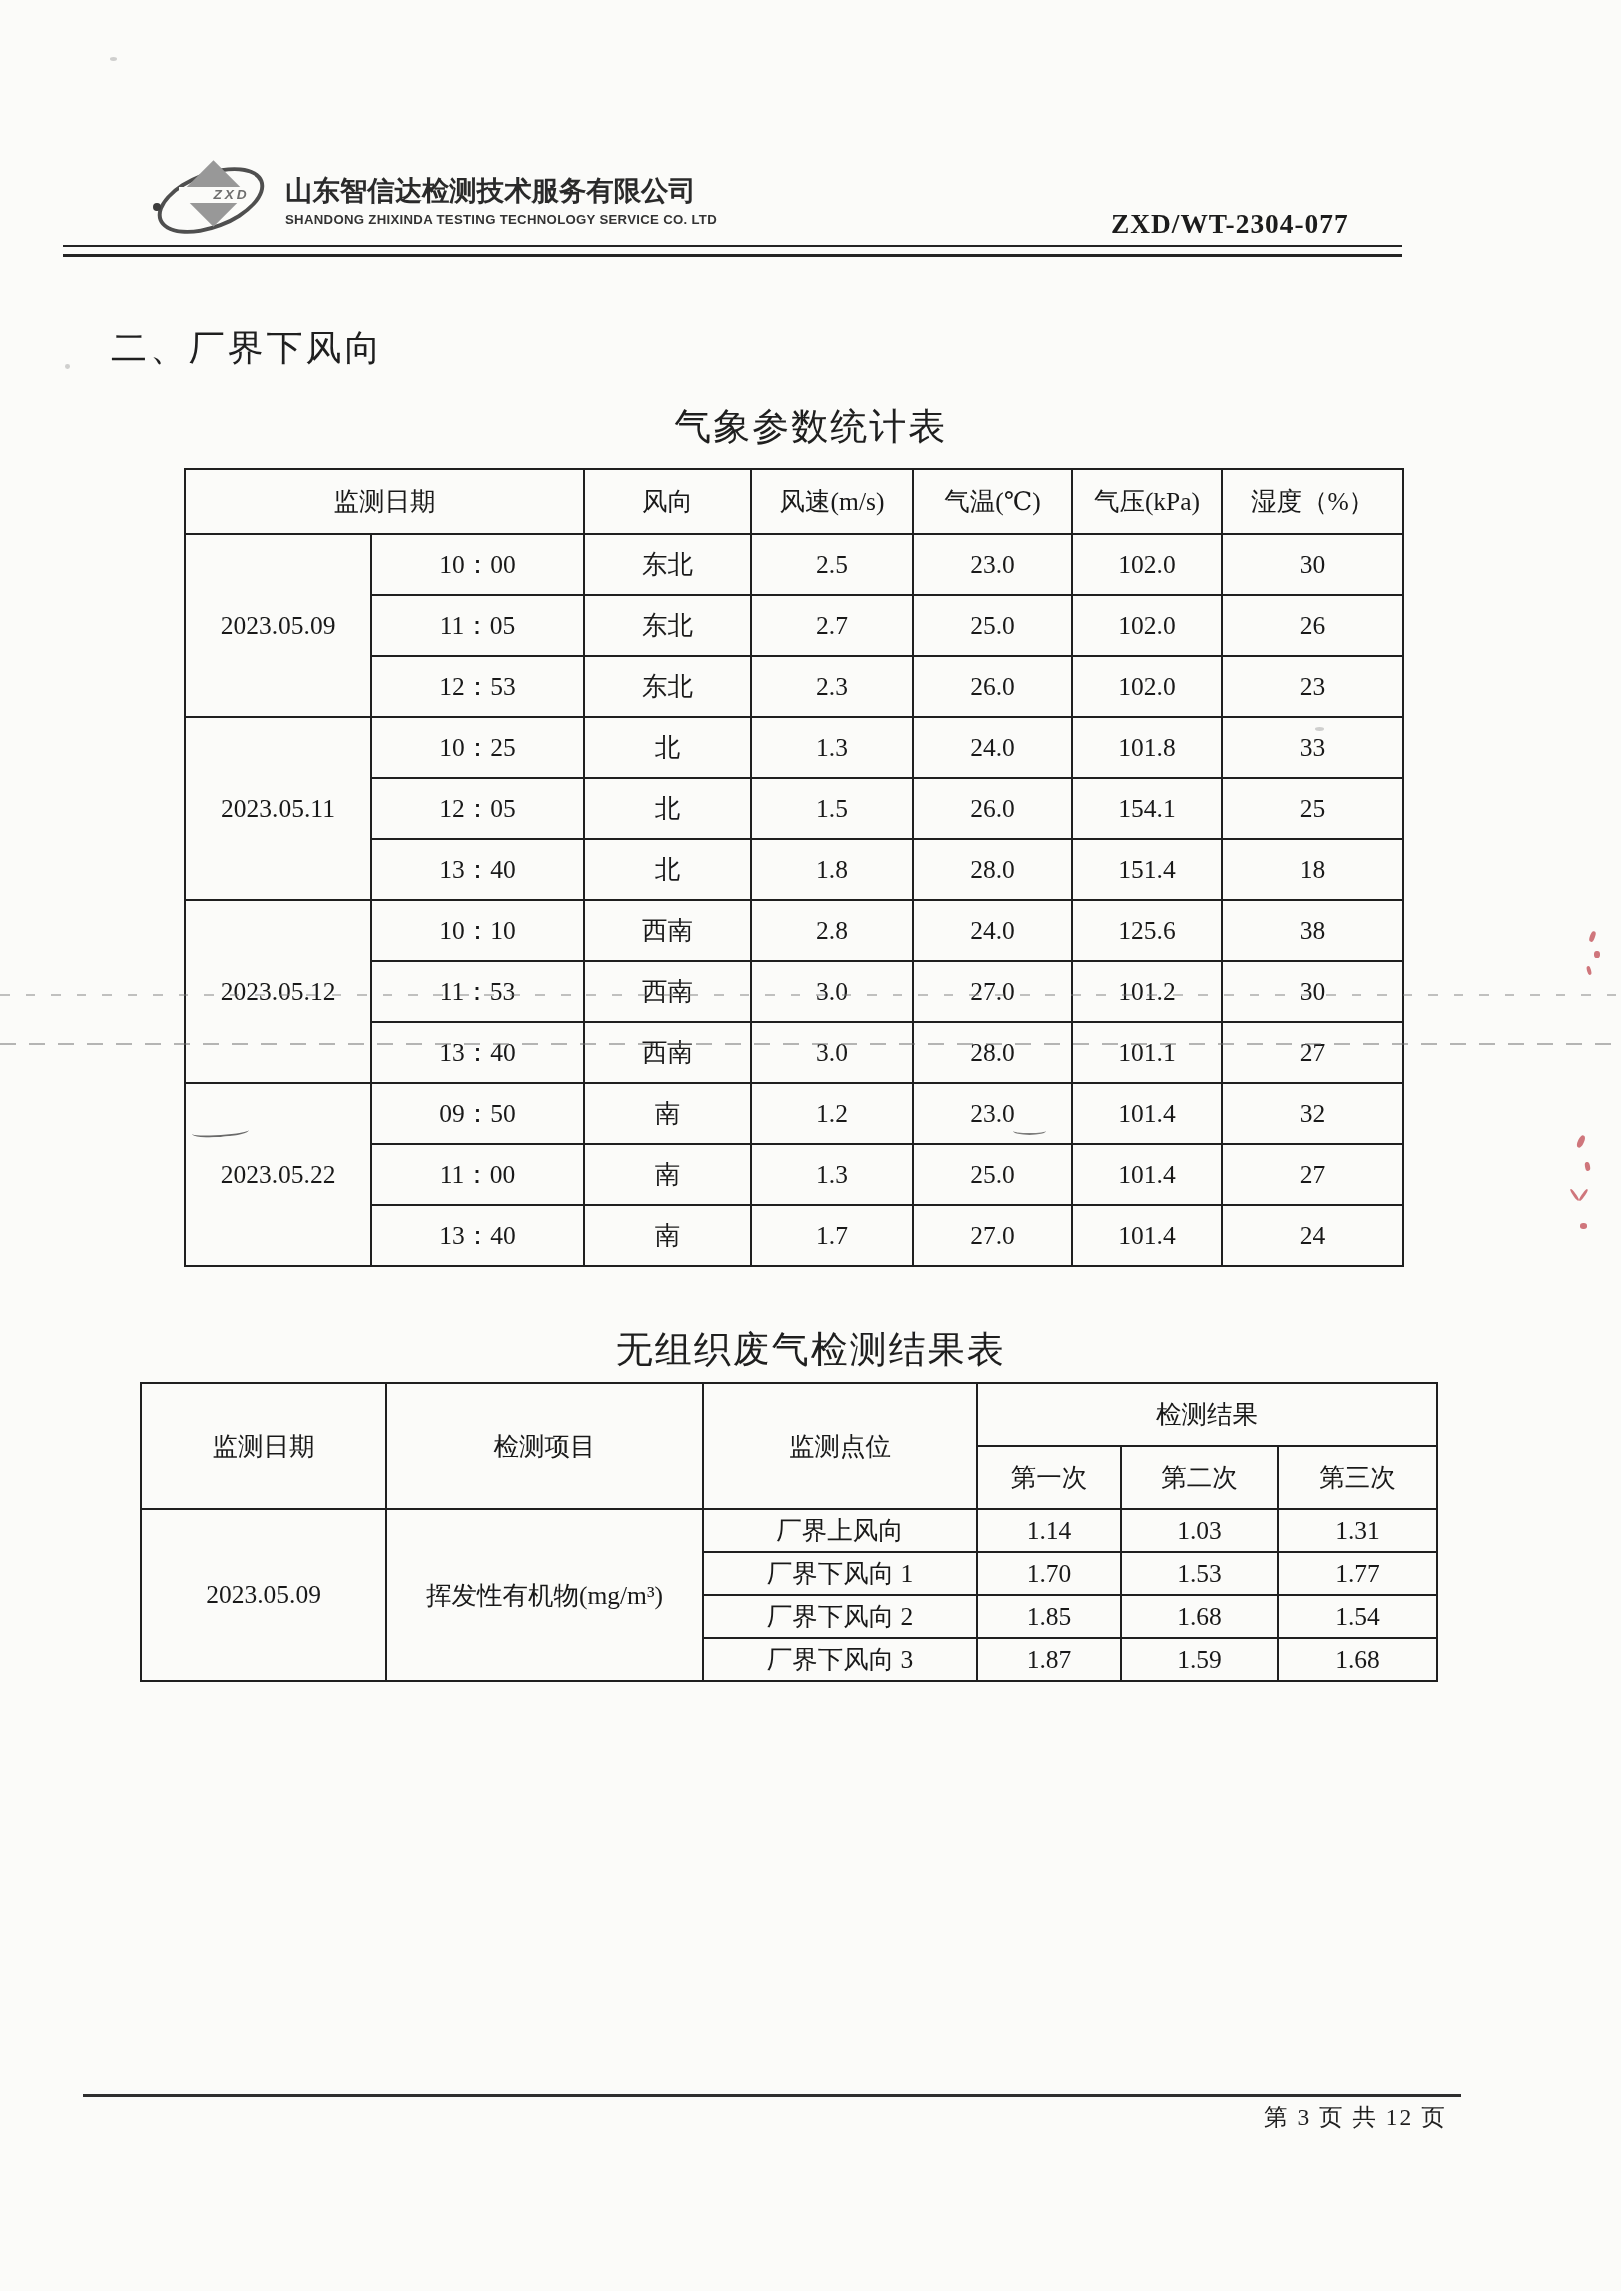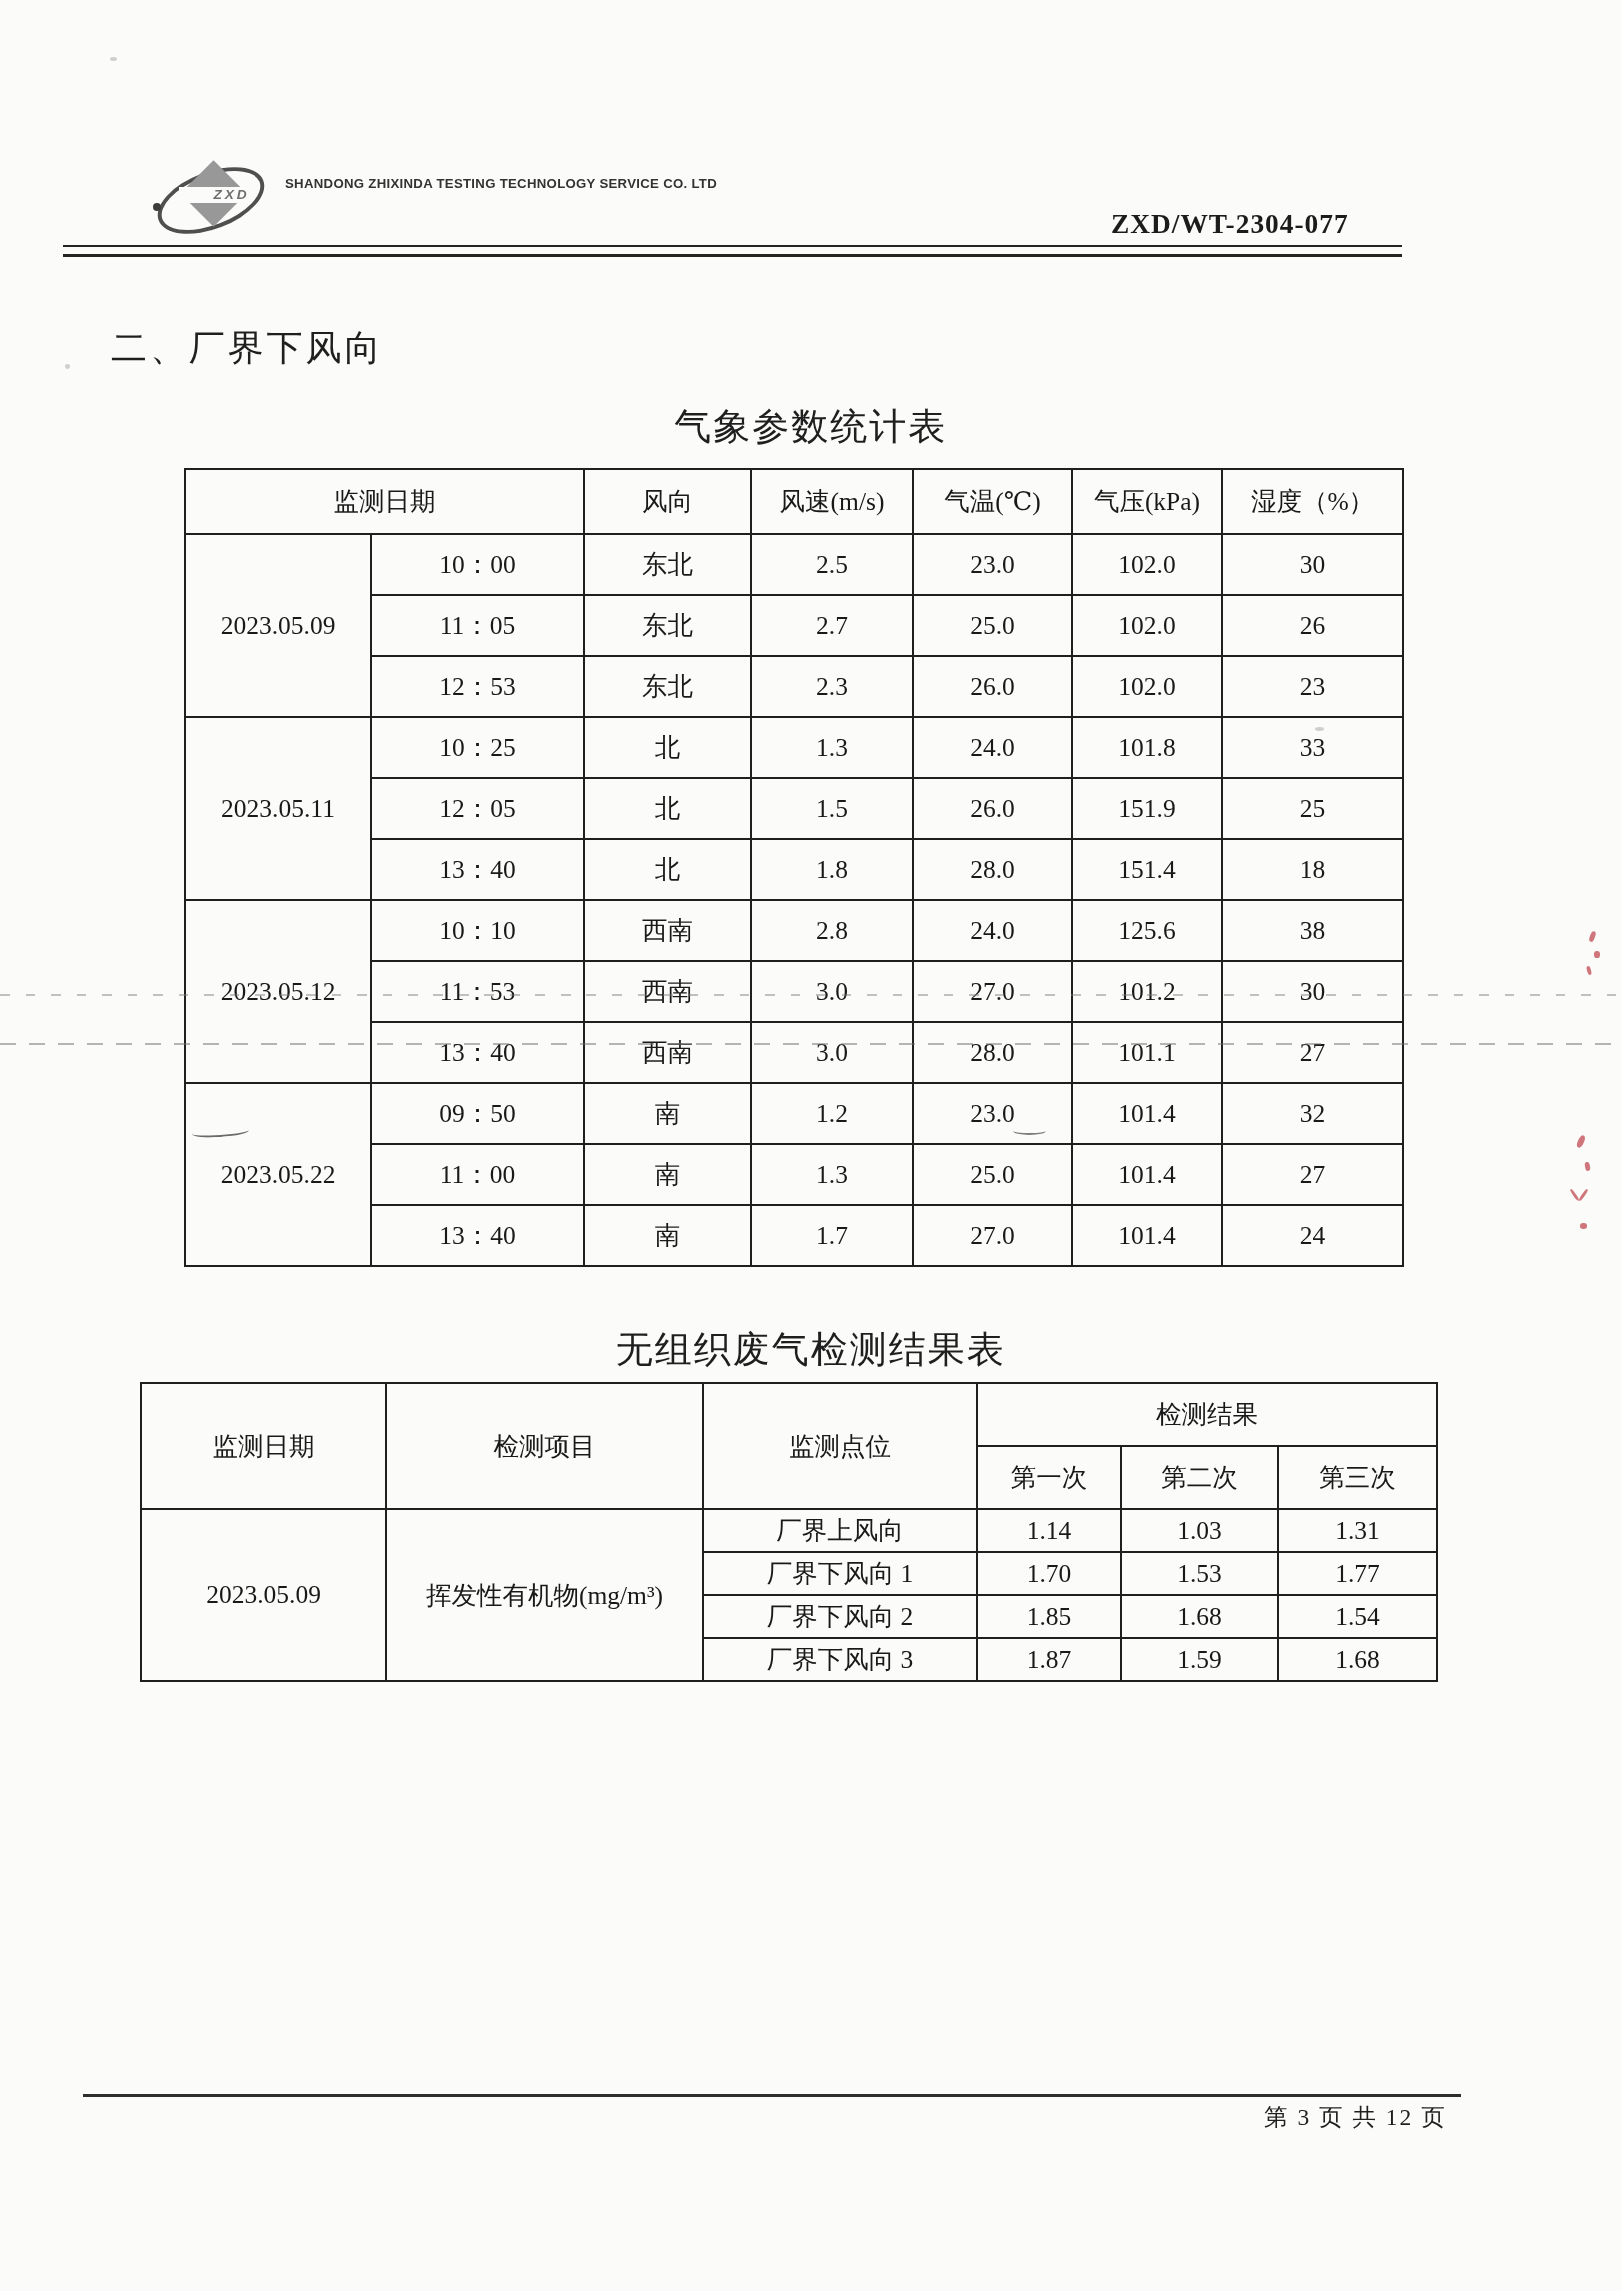--- a/index.html
+++ b/index.html
@@ -85,20 +85,21 @@
   <div class="logo">
     <div class="logo-orbit"></div>
     <div class="logo-orbit-dot"></div>
     <div class="logo-diamond"></div>
     <div class="logo-band">
       <span>ZXD</span>
     </div>
   </div>
 
   <div class="company">
+    <div class="company-cn">山东智信达检测技术服务有限公司</div>
     <div class="company-en">SHANDONG ZHIXINDA TESTING TECHNOLOGY SERVICE CO. LTD</div>
   </div>
 
   <div class="report-no">ZXD/WT-2304-077</div>
 
   <div class="double-rule"></div>
 
   <div class="section-heading">二、厂界下风向</div>
 
   <div class="table-title title-weather">气象参数统计表</div>
@@ -157,21 +158,21 @@
         <td>1.3</td>
         <td>24.0</td>
         <td>101.8</td>
         <td>33</td>
       </tr>
       <tr>
         <td>12：05</td>
         <td>北</td>
         <td>1.5</td>
         <td>26.0</td>
-        <td>151.9</td>
+        <td>154.1</td>
         <td>25</td>
       </tr>
       <tr>
         <td>13：40</td>
         <td>北</td>
         <td>1.8</td>
         <td>28.0</td>
         <td>151.4</td>
         <td>18</td>
       </tr>

